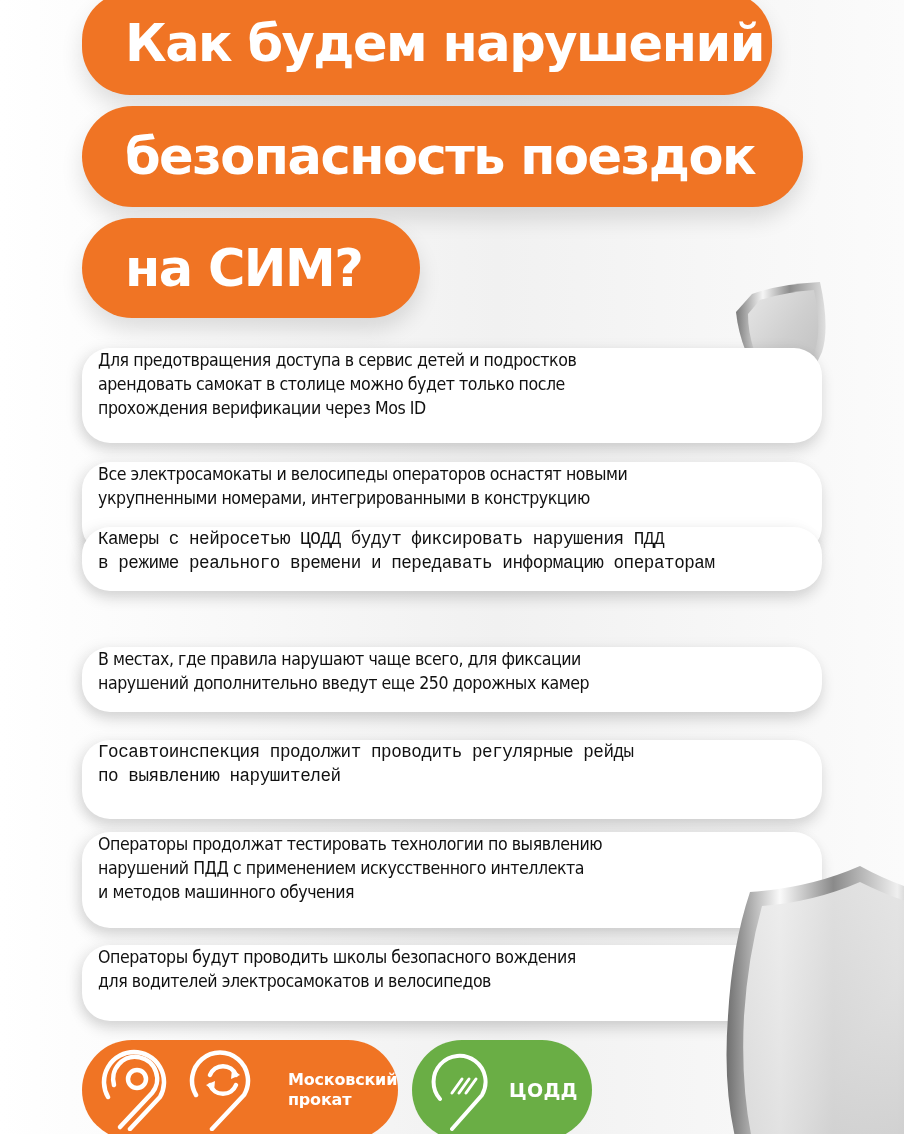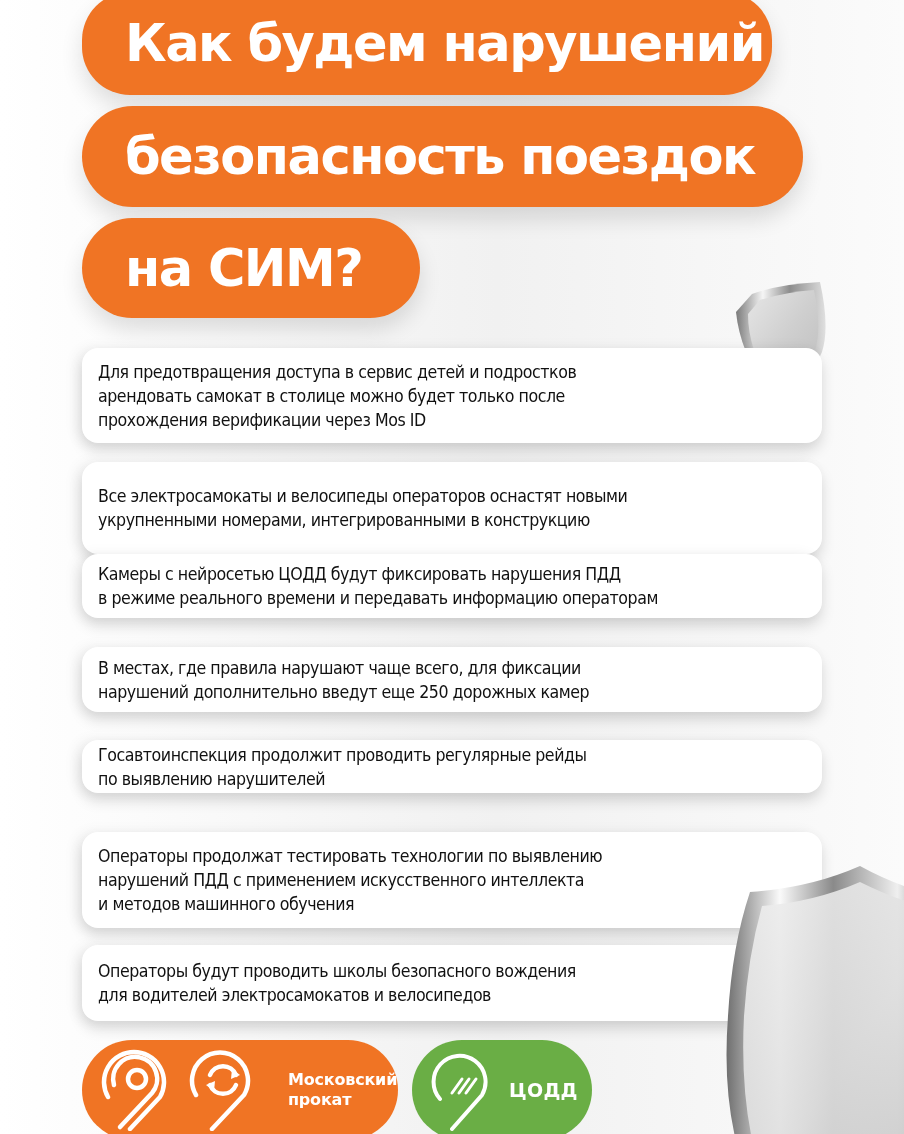--- a/index.html
+++ b/index.html
@@ -32,38 +32,38 @@
     }
     #tp1 { top: 0px; height: 95px; width: 690px; border-top-left-radius: 0; border-top-right-radius: 0; padding-top: 0; border-radius: 0 0 48px 48px / 0 0 48px 48px; border-top-left-radius: 48px; border-top-right-radius: 48px; top: -8px; height: 103px; }
     #tp2 { top: 106px; height: 101px; width: 721px; }
     #tp3 { top: 218px; height: 100px; width: 338px; }
 
     .card {
       position: absolute;
       left: 82px;
       width: 740px;
       background: #ffffff;
-      border-radius: 16px;
+      border-radius: 28px;
       box-shadow: 0 8px 14px rgba(0,0,0,0.13), -6px 0 14px rgba(0,0,0,0.06);
       padding: 0 0 0 16px;
       display: flex;
-      align-items: center;
+      align-items: flex-start;
       color: #111111;
       font-family: "DejaVu Sans Condensed", "DejaVu Sans", sans-serif;
       font-size: 17.6px;
       line-height: 24px;
       letter-spacing: -0.45px;
     }
     .card .txt { white-space: pre-line; }
 
     #c1 { top: 348px; height: 95px; }
     #c2 { top: 462px; height: 92px; }
-    #c3 { top: 554px; height: 64px; }
+    #c3 { top: 527px; height: 64px; font-family: Liberation Mono, monospace; }
     #c4 { top: 647px; height: 65px; }
-    #c5 { top: 740px; height: 53px; }
+    #c5 { top: 740px; height: 79px; font-family: Liberation Mono, monospace; }
     #c6 { top: 832px; height: 96px; }
     #c7 { top: 945px; height: 76px; }
 
     .shield { position: absolute; }
     #shield-top { left: 730px; top: 272px; width: 104px; height: 132px; }
     #shield-bottom { left: 700px; top: 866px; width: 220px; height: 290px; }
 
     .logo-pill {
       position: absolute;
       top: 1040px;

